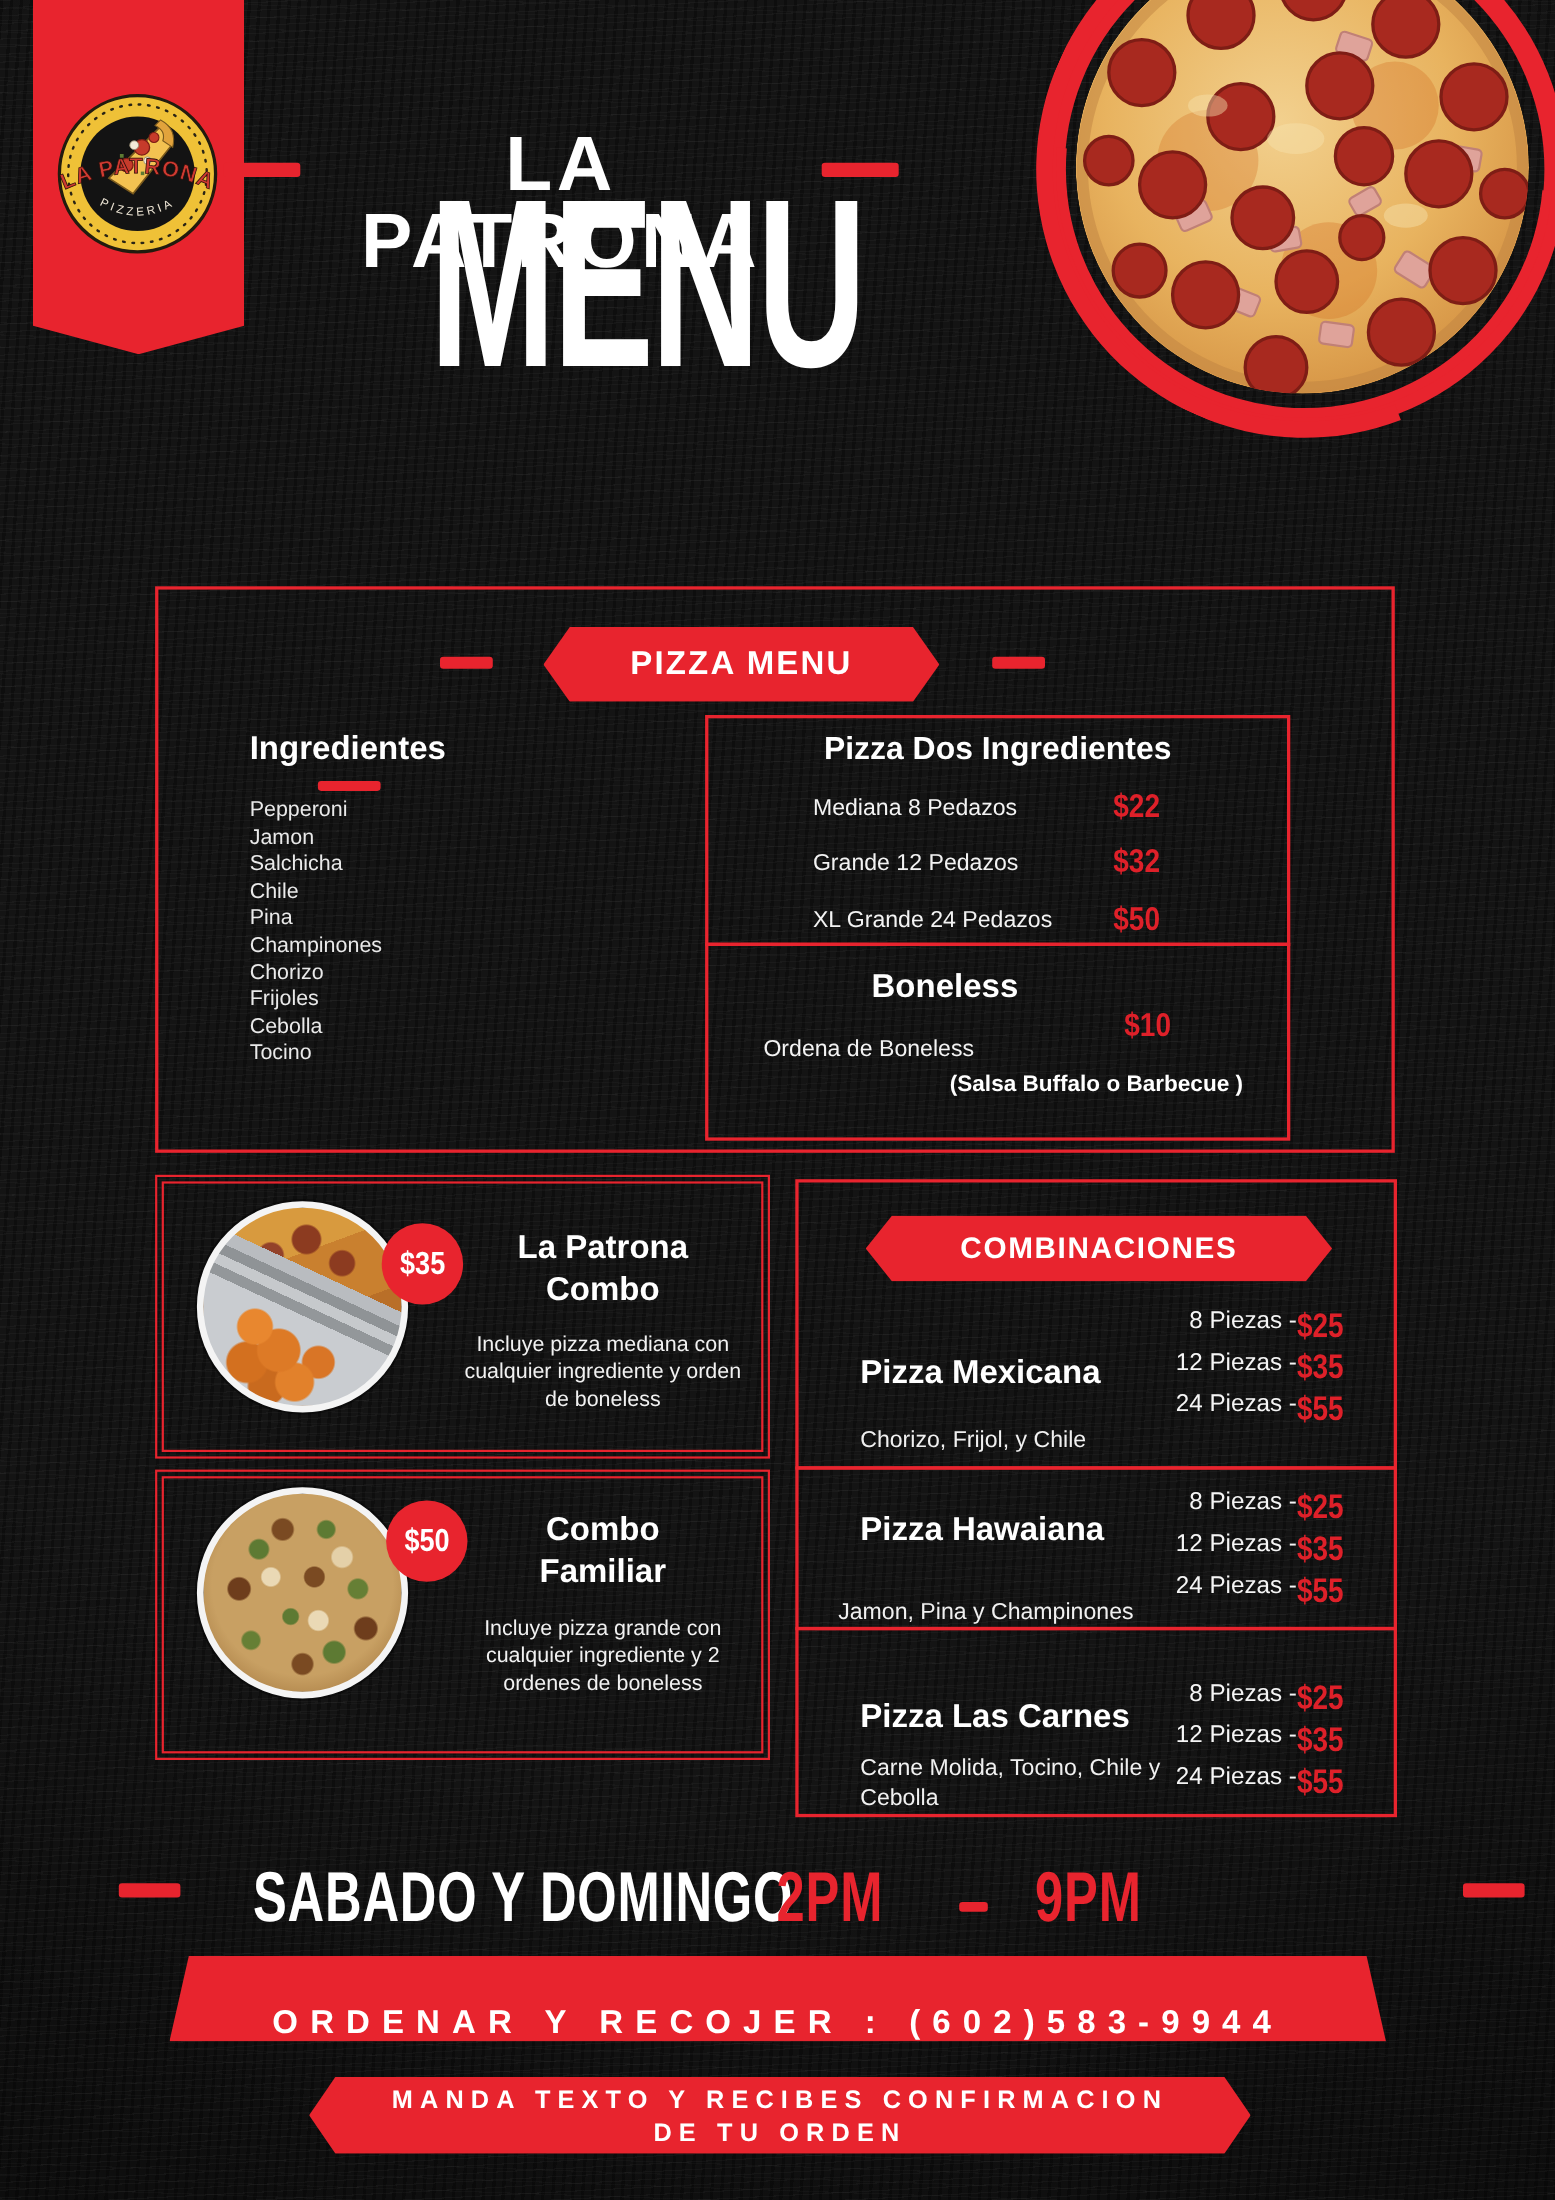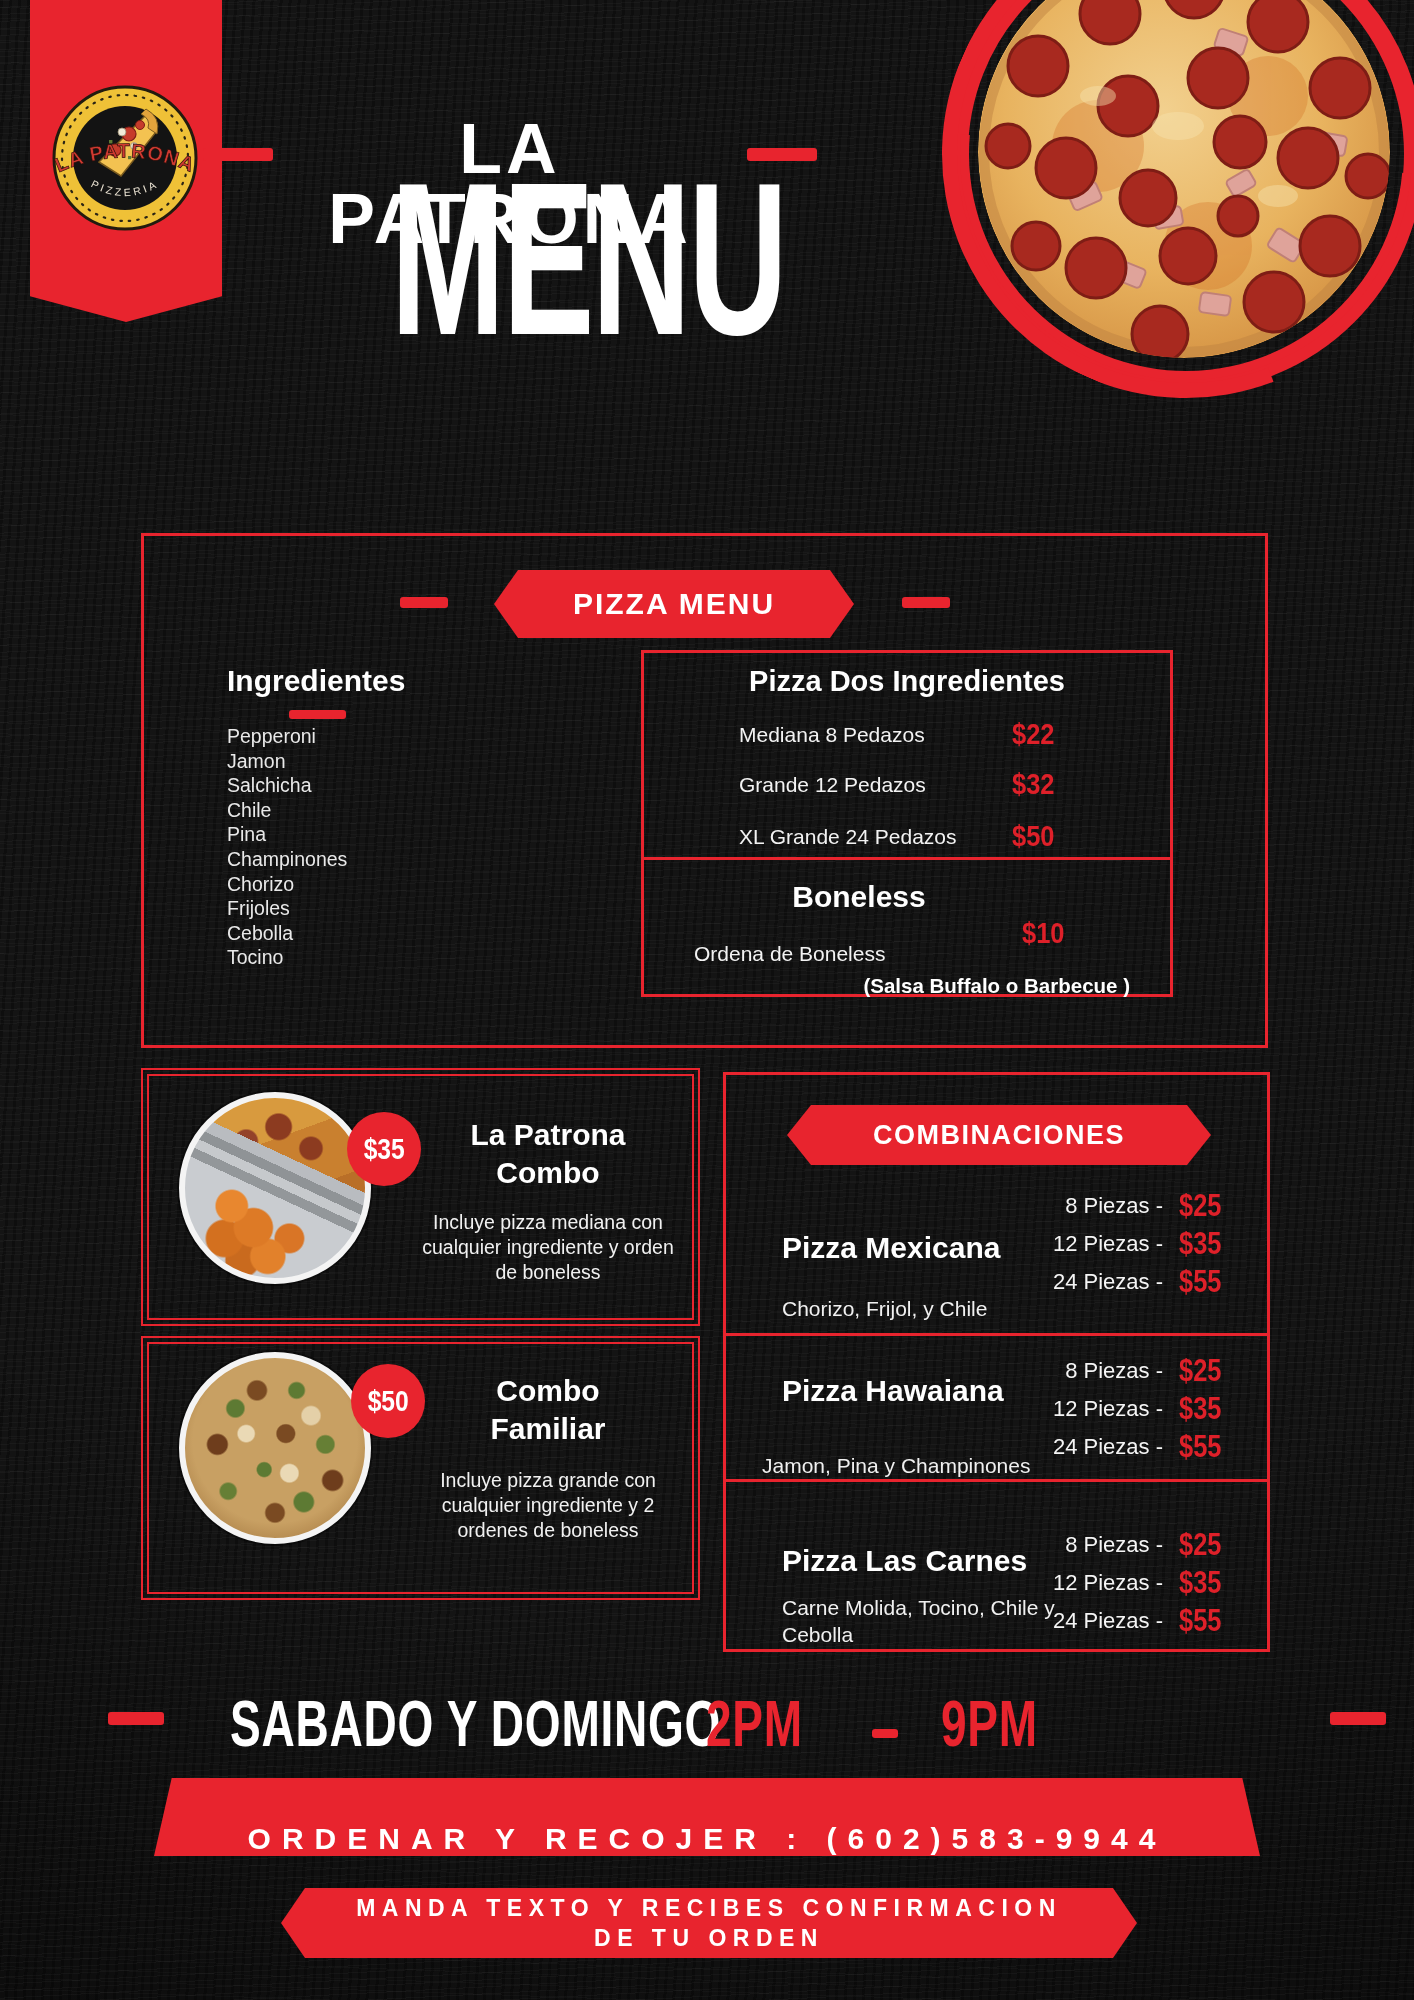--- a/index.html
+++ b/index.html
@@ -82,21 +82,21 @@
   .sub-box{position:absolute;border:3px solid var(--accent);}
   .dos-box{left:641px;top:650px;width:532px;height:210px;}
   .dos-title{margin-top:12px;text-align:center;font-size:29px;font-weight:700;color:#fff;}
   .dos-row{position:absolute;left:0;width:100%;}
   .dos-label{position:absolute;left:95px;font-size:21px;color:#f3f3f3;}
   .big-price{
     display:inline-block;color:var(--price);font-weight:700;font-size:30px;
     transform:scaleX(0.85);transform-origin:left;letter-spacing:0;
   }
   .dos-price{position:absolute;left:368px;top:-6px;}
-  .bone-box{left:641px;top:857px;width:532px;height:140px;padding-left:15px;}
+  .bone-box{left:641px;top:857px;width:532px;height:180px;padding-left:15px;}
   .bone-title{position:absolute;left:70px;top:20px;width:290px;text-align:center;font-size:30px;font-weight:700;}
   .bone-price{position:absolute;left:378px;top:56px;}
   .bone-label{position:absolute;left:50px;top:82px;font-size:21px;color:#f3f3f3;}
   .bone-note{position:absolute;left:46px;top:114px;width:440px;text-align:right;font-size:20.5px;font-weight:700;color:#fff;}
 
   
   .combo-card{position:absolute;left:141px;width:559px;border:2px solid var(--accent);}
   .combo-card::after{content:"";position:absolute;inset:4px;border:2px solid var(--accent);pointer-events:none;}
   .card-1{top:1068px;height:258px;}
   .card-2{top:1336px;height:264px;}
@@ -157,21 +157,21 @@
 
   
   .combi-box{position:absolute;left:723px;width:547px;border:3px solid var(--accent);}
   .box-a{top:1072px;height:264px;}
   .box-b{top:1333px;height:149px;}
   .box-c{top:1479px;height:173px;}
   .combi-banner{position:absolute;left:61px;top:30px;width:424px;height:60px;font-size:27px;letter-spacing:1.5px;}
   .pizza-name{position:absolute;left:56px;font-size:30px;font-weight:700;color:#fff;}
   .pizza-ing{position:absolute;font-size:21px;color:#f0f0f0;line-height:27px;}
   .sizes{position:absolute;right:26px;width:270px;}
-  .size-row{display:flex;justify-content:flex-end;align-items:center;height:38px;gap:16px;}
+  .size-row{display:flex;justify-content:flex-end;align-items:flex-start;height:38px;}
   .size-label{font-size:22px;color:#f5f5f5;white-space:nowrap;}
   .size-price{display:inline-block;color:var(--price);font-weight:700;font-size:31px;transform:scaleX(0.82);transform-origin:left;width:62px;}
 
   
   .days-word{position:absolute;left:230px;top:1692px;line-height:1;}
   .days-word span,.time-word span{
     display:inline-block;font-size:64px;font-weight:700;letter-spacing:1px;
     transform:scaleX(0.72);transform-origin:left;white-space:nowrap;
   }
   .days-word span{color:#fff;}

